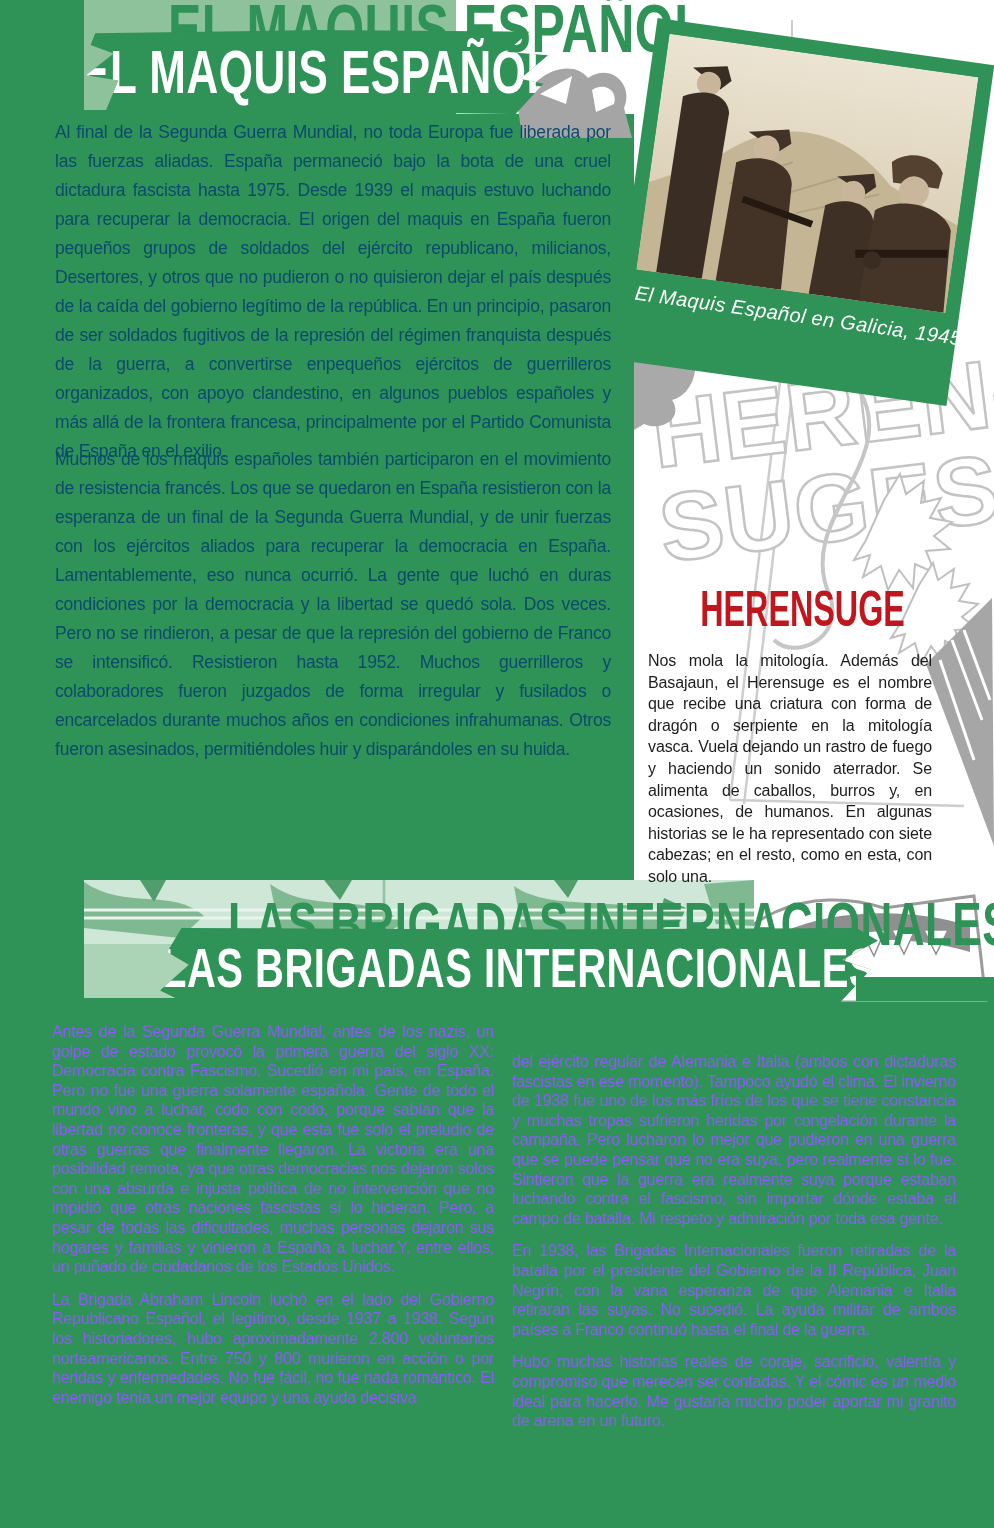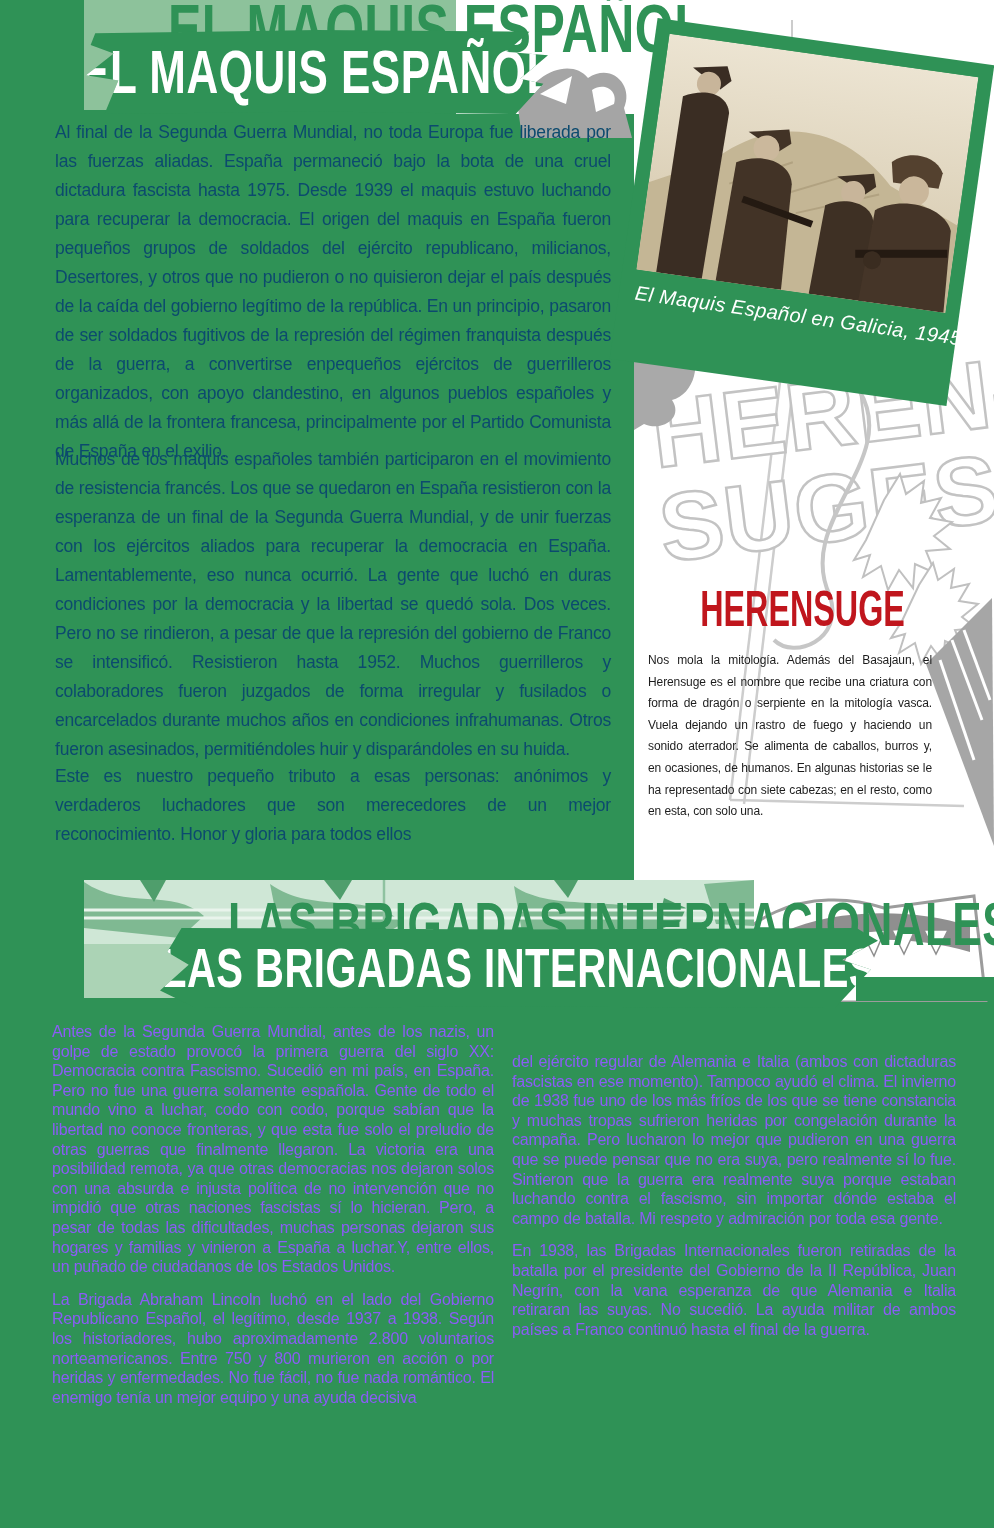--- a/index.html
+++ b/index.html
@@ -95,21 +95,21 @@
     font-size:38px;
     transform:scale(.85,1.3);
     transform-origin:50% 50%;
     font-weight:700;
     white-space:nowrap;
     z-index:5;
   }
   .herensuge-body{
     left:648px;top:650px;width:284px;
     color:#1d1d1d;
-    font-size:12px;line-height:21.6px;
+    font-size:16px;line-height:21.6px;
     text-align:justify;
     letter-spacing:-.1px;
     z-index:5;
   }
 
   svg{display:block;}
   .art{z-index:1;}
   .art-over{z-index:2;}
 </style>
 </head>
@@ -184,21 +184,20 @@
   <div class="abs green-bottom"></div>
   <div class="abs light-rect"></div>
 
   <div class="abs deco ghost-title" style="left:168px;top:4px;font-size:50px;color:#2f9256">EL MAQUIS ESPAÑOL</div>
   <div class="abs banner banner-maquis">
     <div class="deco title-white" style="font-size:44px">EL MAQUIS ESPAÑOL</div>
   </div>
 
   <div class="abs copy" style="left:55px;top:118px;width:556px">Al final de la Segunda Guerra Mundial, no toda Europa fue liberada por las fuerzas aliadas. España permaneció bajo la bota de una cruel dictadura fascista hasta 1975. Desde 1939 el maquis estuvo luchando para recuperar la democracia. El origen del maquis en España fueron pequeños grupos de soldados del ejército republicano, milicianos, Desertores, y otros que no pudieron o no quisieron dejar el país después de la caída del gobierno legítimo de la república. En un principio, pasaron de ser soldados fugitivos de la represión del régimen franquista después de la guerra, a convertirse enpequeños ejércitos de guerrilleros organizados, con apoyo clandestino, en algunos pueblos españoles y más allá de la frontera francesa, principalmente por el Partido Comunista de España en el exilio.</div>
   <div class="abs copy" style="left:55px;top:445px;width:556px">Muchos de los maquis españoles también participaron en el movimiento de resistencia francés. Los que se quedaron en España resistieron con la esperanza de un final de la Segunda Guerra Mundial, y de unir fuerzas con los ejércitos aliados para recuperar la democracia en España. Lamentablemente, eso nunca ocurrió. La gente que luchó en duras condiciones por la democracia y la libertad se quedó sola. Dos veces. Pero no se rindieron, a pesar de que la represión del gobierno de Franco se intensificó. Resistieron hasta 1952. Muchos guerrilleros y colaboradores fueron juzgados de forma irregular y fusilados o encarcelados durante muchos años en condiciones infrahumanas. Otros fueron asesinados, permitiéndoles huir y disparándoles en su huida.</div>
-  <div class="abs copy" style="left:55px;top:762px;width:556px">Este es nuestro pequeño tributo a esas personas: anónimos y verdaderos luchadores que son merecedores de un mejor reconocimiento. Honor y gloria para todos ellos</div>
 
   <div class="abs comic-strip">
     <svg style="width:100%;height:100%" viewBox="0 0 670 118">
       <g fill="#7fb992">
         <path d="M0 2 C 40 30, 90 8, 120 36 L 96 58 L 0 48 z"></path>
         <path d="M186 4 C 230 36, 292 10, 318 44 L 290 60 L 196 54 z"></path>
         <path d="M430 6 C 470 34, 540 12, 596 40 L 560 58 L 438 52 z"></path>
         <path d="M620 4 L 670 0 L 670 46 L 632 44 z"></path>
       </g>
       <g fill="#4f9e6c">
@@ -270,15 +269,16 @@
   <div class="abs herensuge-title">HERENSUGE</div>
   <div class="abs herensuge-body">Nos mola la mitología. Además del Basajaun, el Herensuge es el nombre que recibe una criatura con forma de dragón o serpiente en la mitología vasca. Vuela dejando un rastro de fuego y haciendo un sonido aterrador. Se alimenta de caballos, burros y, en ocasiones, de humanos. En algunas historias se le ha representado con siete cabezas; en el resto, como en esta, con solo una.</div>
 
   <div class="abs col-copy" style="left:52px;top:1022px;width:442px">
     <p>Antes de la Segunda Guerra Mundial, antes de los nazis, un golpe de estado provocó la primera guerra del siglo XX: Democracia contra Fascismo. Sucedió en mi país, en España. Pero no fue una guerra solamente española. Gente de todo el mundo vino a luchar, codo con codo, porque sabían que la libertad no conoce fronteras, y que esta fue solo el preludio de otras guerras que finalmente llegaron. La victoria era una posibilidad remota, ya que otras democracias nos dejaron solos con una absurda e injusta política de no intervención que no impidió que otras naciones fascistas sí lo hicieran. Pero, a pesar de todas las dificultades, muchas personas dejaron sus hogares y familias y vinieron a España a luchar.Y, entre ellos, un puñado de ciudadanos de los Estados Unidos.</p>
     <p>La Brigada Abraham Lincoln luchó en el lado del Gobierno Republicano Español, el legítimo, desde 1937 a 1938. Según los historiadores, hubo aproximadamente 2.800 voluntarios norteamericanos. Entre 750 y 800 murieron en acción o por heridas y enfermedades. No fue fácil, no fue nada romántico. El enemigo tenía un mejor equipo y una ayuda decisiva</p>
   </div>
   <div class="abs col-copy" style="left:512px;top:1052px;width:444px">
     <p>del ejército regular de Alemania e Italia (ambos con dictaduras fascistas en ese momento). Tampoco ayudó el clima. El invierno de 1938 fue uno de los más fríos de los que se tiene constancia y muchas tropas sufrieron heridas por congelación durante la campaña. Pero lucharon lo mejor que pudieron en una guerra que se puede pensar que no era suya, pero realmente sí lo fue. Sintieron que la guerra era realmente suya porque estaban luchando contra el fascismo, sin importar dónde estaba el campo de batalla. Mi respeto y admiración por toda esa gente.</p>
     <p>En 1938, las Brigadas Internacionales fueron retiradas de la batalla por el presidente del Gobierno de la II República, Juan Negrín, con la vana esperanza de que Alemania e Italia retiraran las suyas. No sucedió. La ayuda militar de ambos países a Franco continuó hasta el final de la guerra.</p>
+    <p>Hubo muchas historias reales de coraje, sacrificio, valentía y compromiso que merecen ser contadas. Y el cómic es un medio ideal para hacerlo. Me gustaría mucho poder aportar mi granito de arena en un futuro.</p>
   </div>
 
 </div>
 
 </body></html>

